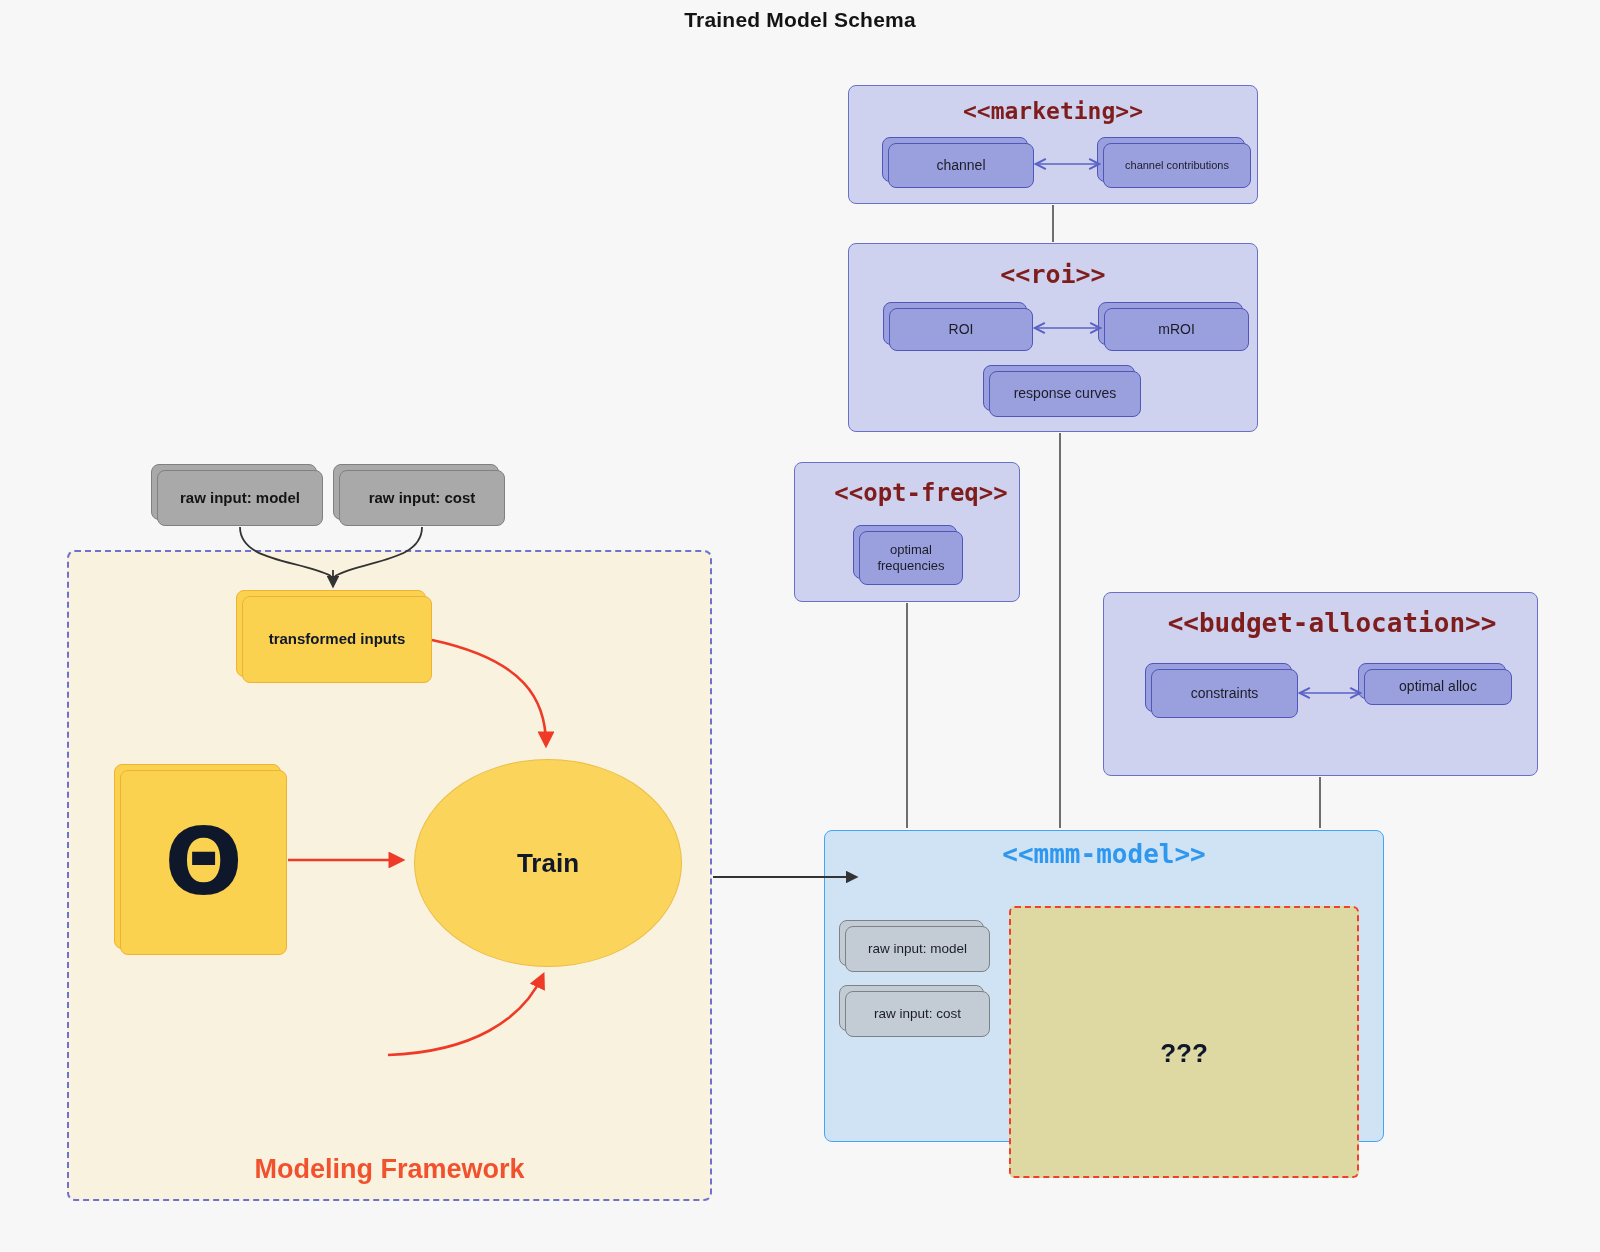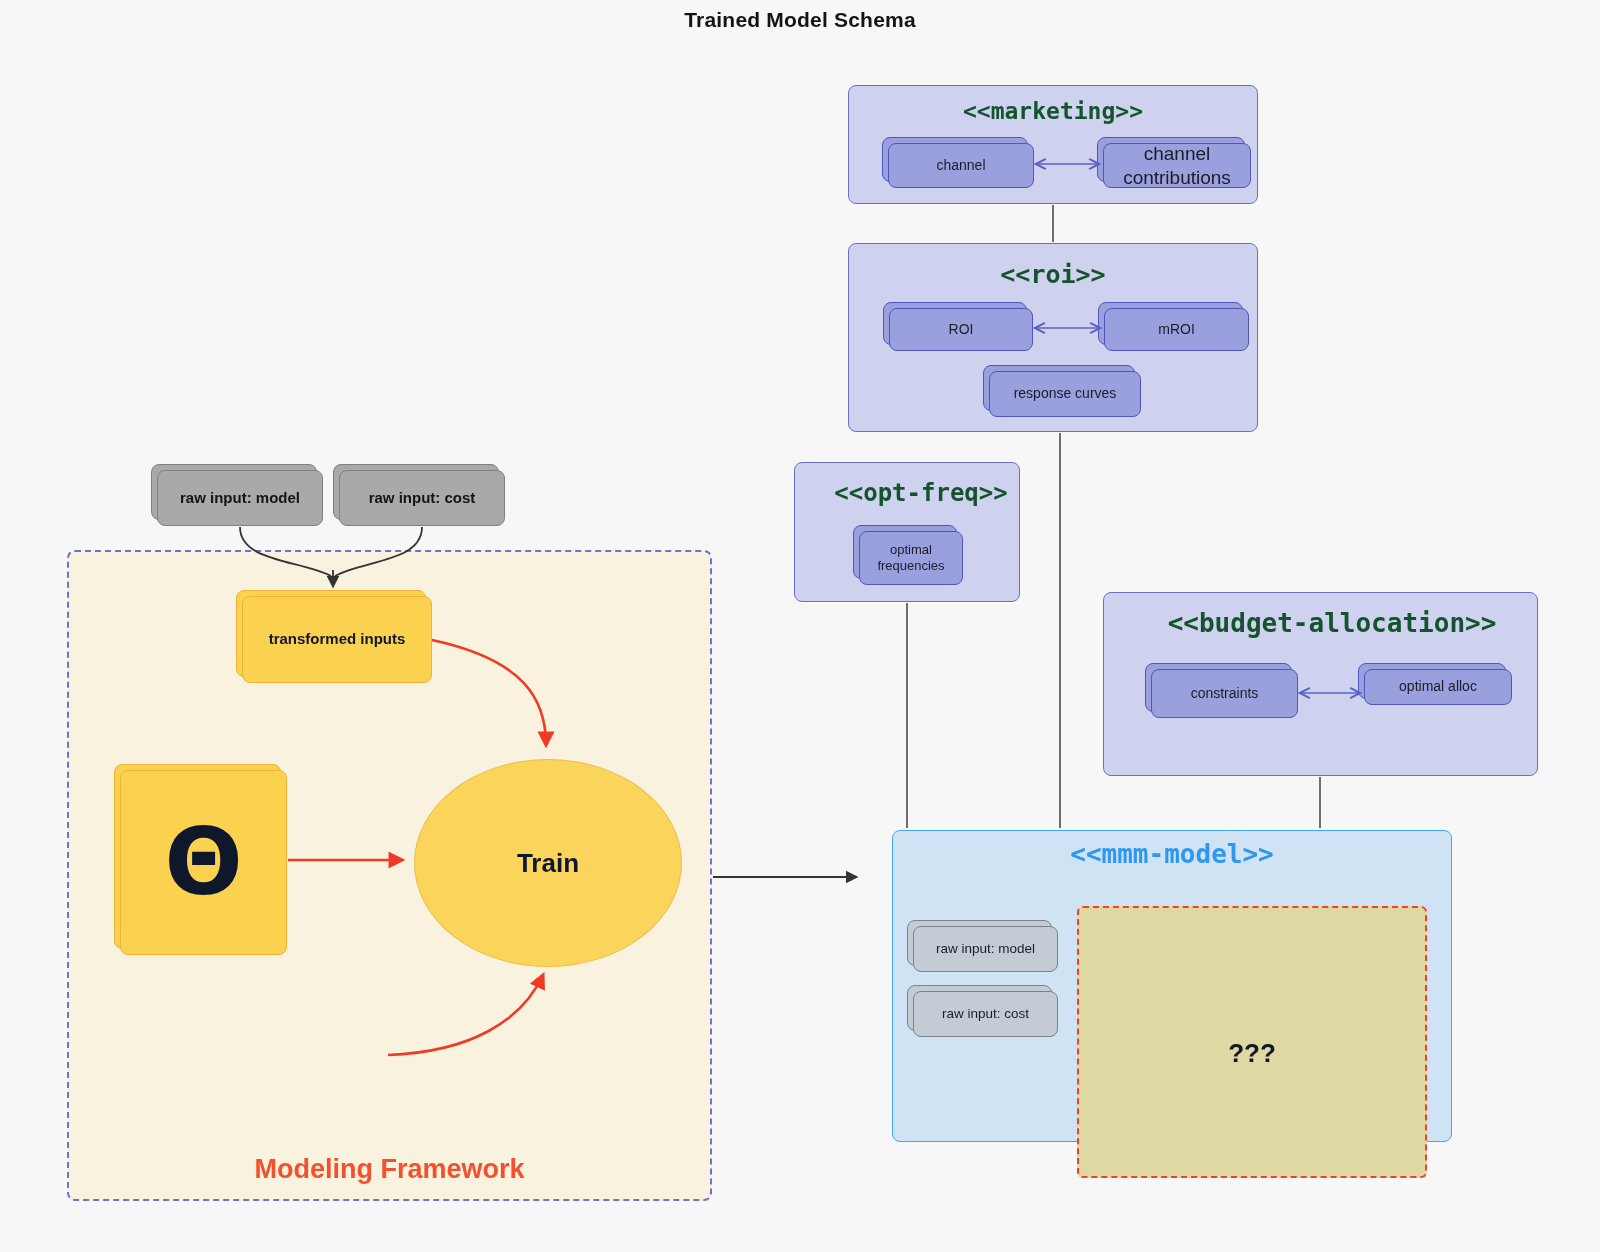--- a/index.html
+++ b/index.html
@@ -9,21 +9,21 @@
   }
   .diagram-title{
     position:absolute;top:8px;left:0;width:1600px;text-align:center;
     font-size:21px;font-weight:bold;color:#141414;letter-spacing:.2px;
   }
   
   .container{position:absolute;border-radius:8px;isolation:isolate;box-sizing:border-box;}
   .purple{background:#ced2ee;border:1px solid #6a70c8;}
   .ctitle{
     text-align:center;font-family:"DejaVu Sans Mono","Liberation Mono",monospace;
-    font-weight:bold;color:#14532d;
+    font-weight:bold;color:#7f1d1d;
   }
   .blue-container{background:#cfe3f4;border:1.5px solid #3fa7f5;}
   .blue-title{color:#2e97ef;}
   .framework{
     background:#f8f2de;border:2px dashed #6b72d0;border-radius:8px;
   }
   
   .node{
     position:absolute;display:flex;align-items:center;justify-content:center;
     text-align:center;border-radius:8px;box-sizing:border-box;
@@ -58,42 +58,42 @@
 </head>
 <body>
 
 <div class="canvas">
 
   <div class="diagram-title">Trained Model Schema</div>
 
   <div class="container purple" style="left:848px;top:85px;width:410px;height:119px;">
     <div class="ctitle" style="margin-top:12px;font-size:23px;">&lt;&lt;marketing&gt;&gt;</div>
     <div class="node pnode stack" style="left:39px;top:57px;width:146px;height:45px;">channel</div>
-    <div class="node pnode stack" style="left:254px;top:57px;width:148px;height:45px;font-size:19px;">channel contributions</div>
+    <div class="node pnode stack" style="left:254px;top:57px;width:148px;height:45px;font-size:11px;">channel contributions</div>
   </div>
 
   <div class="container purple" style="left:848px;top:243px;width:410px;height:189px;">
     <div class="ctitle" style="margin-top:16px;font-size:25px;">&lt;&lt;roi&gt;&gt;</div>
     <div class="node pnode stack" style="left:40px;top:64px;width:144px;height:43px;">ROI</div>
     <div class="node pnode stack" style="left:255px;top:64px;width:145px;height:43px;">mROI</div>
     <div class="node pnode stack" style="left:140px;top:127px;width:152px;height:46px;">response curves</div>
   </div>
 
   <div class="container purple" style="left:794px;top:462px;width:226px;height:140px;">
     <div class="ctitle" style="margin-top:16px;font-size:24px;padding-left:28px;">&lt;&lt;opt-freq&gt;&gt;</div>
     <div class="node pnode stack" style="left:64px;top:68px;width:104px;height:54px;font-size:13px;">optimal frequencies</div>
   </div>
 
   <div class="container purple" style="left:1103px;top:592px;width:435px;height:184px;padding-left:23px;">
     <div class="ctitle" style="margin-top:15px;font-size:26px;">&lt;&lt;budget-allocation&gt;&gt;</div>
     <div class="node pnode stack" style="left:47px;top:76px;width:147px;height:49px;">constraints</div>
     <div class="node pnode stack" style="left:260px;top:76px;width:148px;height:36px;">optimal alloc</div>
   </div>
 
-  <div class="container blue-container" style="left:892px;top:830px;width:560px;height:312px;">
+  <div class="container blue-container" style="left:824px;top:830px;width:560px;height:312px;">
     <div class="ctitle blue-title" style="margin-top:8px;font-size:26px;">&lt;&lt;mmm-model&gt;&gt;</div>
     <div class="node bgnode stack" style="left:20px;top:95px;width:145px;height:46px;">raw input: model</div>
     <div class="node bgnode stack" style="left:20px;top:160px;width:145px;height:46px;">raw input: cost</div>
     <div class="khaki" style="left:184px;top:75px;width:350px;height:272px;">
       <div class="khaki-label red-text" style="top:130px;font-size:26px;">???</div>
     </div>
   </div>
 
   <div class="node gnode stack" style="left:157px;top:470px;width:166px;height:56px;">raw input: model</div>
   <div class="node gnode stack" style="left:339px;top:470px;width:166px;height:56px;">raw input: cost</div>

